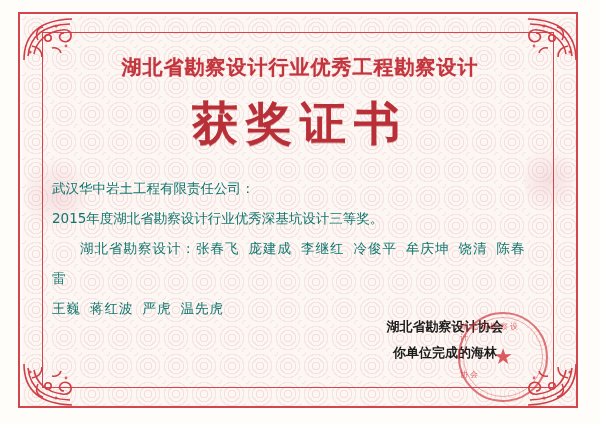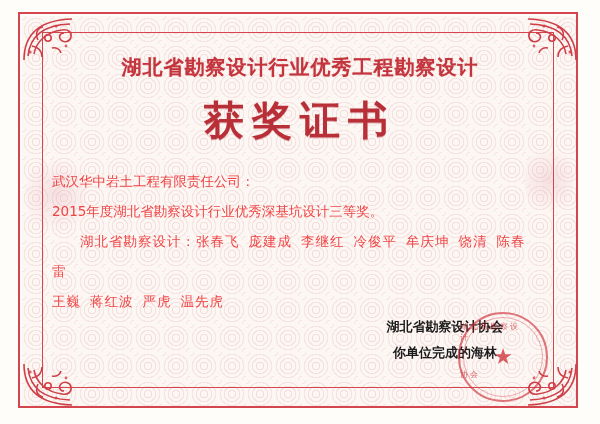--- a/index.html
+++ b/index.html
@@ -90,29 +90,29 @@
     font-size: 20px;
     margin-top: 14px;
     font-family: "DejaVu Sans", sans-serif;
     text-shadow: 0 0 1px rgba(196,52,60,0.5);
   }
 
   .title {
     text-align: center;
     color: #b92f37;
     font-weight: bold;
-    font-size: 40px;
+    font-size: 46px;
     letter-spacing: 8px;
     margin-top: 12px;
     text-shadow: 0 1px 0 rgba(160,30,38,0.35);
   }
 
   .body-text {
     margin-top: 18px;
-    color: #ef4444;
+    color: #0f766e;
     font-size: 13.5px;
     line-height: 30px;
   }
   .body-text p { margin: 0; }
   .indent { text-indent: 28px; }
 
   .names {
     letter-spacing: 1px;
   }
   .names .name { margin-right: 9px; }

